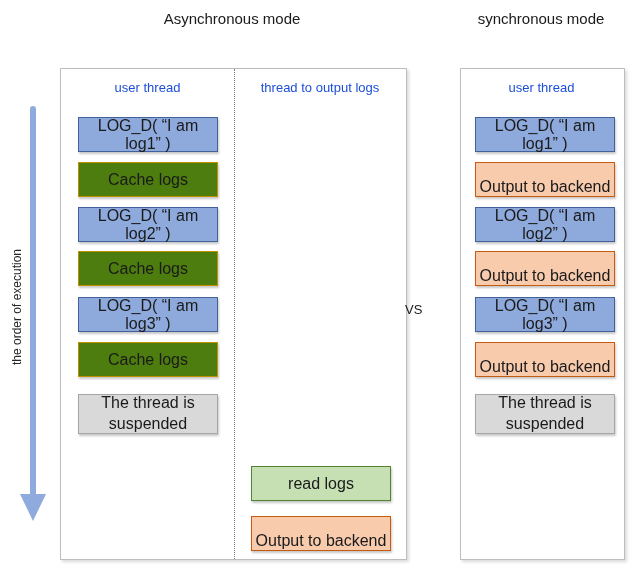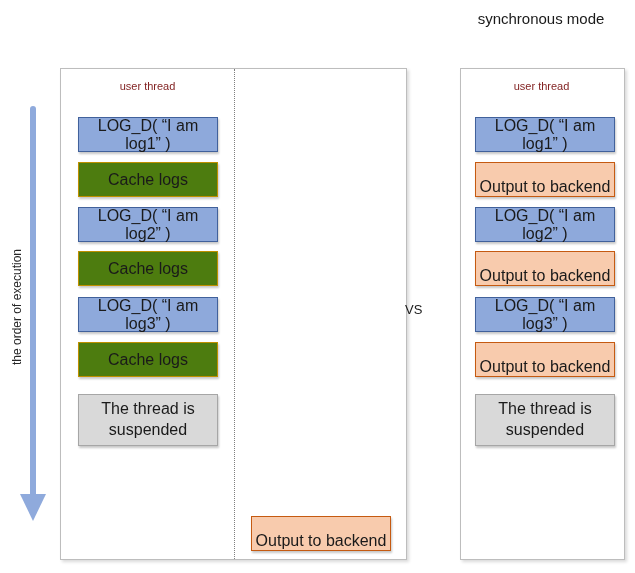--- a/index.html
+++ b/index.html
@@ -14,41 +14,41 @@
   .title-async{left:132px;}
   .title-sync{left:441px;}
   .panel{
     position:absolute;top:68px;background:#fff;
     border:1px solid #bdbdbd;
     box-shadow:2px 2px 3px rgba(0,0,0,0.15);
   }
   .panel-async{left:60px;width:345px;height:490px;}
   .panel-sync{left:460px;width:163px;height:490px;}
   .col-header{
-    position:absolute;top:11px;font-size:11px;text-align:center;color:#7f1d1d;
+    position:absolute;top:11px;font-size:13px;text-align:center;color:#1d4ed8;
   }
   .hdr-user-async{left:0;width:173px;}
   .hdr-output-async{left:173px;width:172px;}
   .hdr-user-sync{left:0;width:161px;}
   .divider{
     position:absolute;left:173px;top:0;bottom:0;width:0;
     border-left:1px dotted #7f7f7f;
   }
   .box{
     position:absolute;width:140px;height:35px;
     display:flex;align-items:center;justify-content:center;
     font-size:16px;text-align:center;border:1px solid;
     box-shadow:1px 2px 2px rgba(0,0,0,0.22);
     box-sizing:border-box;
   }
   .box-log{background:#8EA9DB;border-color:#41619B;}
   .box-cache{background:#4d7c0f;border-color:#BF9000;}
   .box-output{background:#F8CBAD;border-color:#C55A11;align-items:flex-end;}
   .box-read{background:#C6E0B4;border-color:#548235;}
-  .box-suspended{background:#D9D9D9;border-color:#A6A6A6;height:52px;line-height:1.3;}
+  .box-suspended{background:#D9D9D9;border-color:#A6A6A6;height:40px;line-height:1.3;}
   .box-suspended .box-label{display:block;width:100px;}
   .vs{
     position:absolute;left:405px;top:302px;width:55px;text-align:left;
     font-size:13px;color:#1a1a1a;
   }
   .arrow-line{
     position:absolute;left:30px;top:106px;width:6px;height:392px;
     background:#8FAADC;border-radius:3px;
   }
   .arrow-head{
@@ -60,30 +60,32 @@
     position:absolute;left:-52px;top:299px;width:140px;height:16px;
     text-align:center;font-size:12px;color:#262626;white-space:nowrap;
     transform:rotate(-90deg);
   }
 </style>
 </head>
 <body>
 
 <div class="stage">
 
+  <div class="mode-title title-async">Asynchronous mode</div>
   <div class="mode-title title-sync">synchronous mode</div>
 
   <div>
     <div class="arrow-line"></div>
     <div class="arrow-head"></div>
   </div>
   <div class="axis-label">the order of execution</div>
 
   <div class="panel panel-async">
     <div class="col-header hdr-user-async">user thread</div>
+    <div class="col-header hdr-output-async">thread to output logs</div>
     <div class="divider"></div>
 
     <div class="box box-log" style="left:17px;top:48px;">
       <span class="box-label">LOG_D( “I am log1” )</span>
     </div>
     <div class="box box-cache" style="left:17px;top:93px;">
       <span class="box-label">Cache logs</span>
     </div>
     <div class="box box-log" style="left:17px;top:138px;">
       <span class="box-label">LOG_D( “I am log2” )</span>
@@ -94,20 +96,23 @@
     <div class="box box-log" style="left:17px;top:228px;">
       <span class="box-label">LOG_D( “I am log3” )</span>
     </div>
     <div class="box box-cache" style="left:17px;top:273px;">
       <span class="box-label">Cache logs</span>
     </div>
     <div class="box box-suspended" style="left:17px;top:325px;">
       <span class="box-label">The thread is suspended</span>
     </div>
 
+    <div class="box box-read" style="left:190px;top:397px;">
+      <span class="box-label">read logs</span>
+    </div>
     <div class="box box-output" style="left:190px;top:447px;">
       <span class="box-label">Output to backend</span>
     </div>
   </div>
 
   <div class="vs">VS</div>
 
   <div class="panel panel-sync">
     <div class="col-header hdr-user-sync">user thread</div>
 

